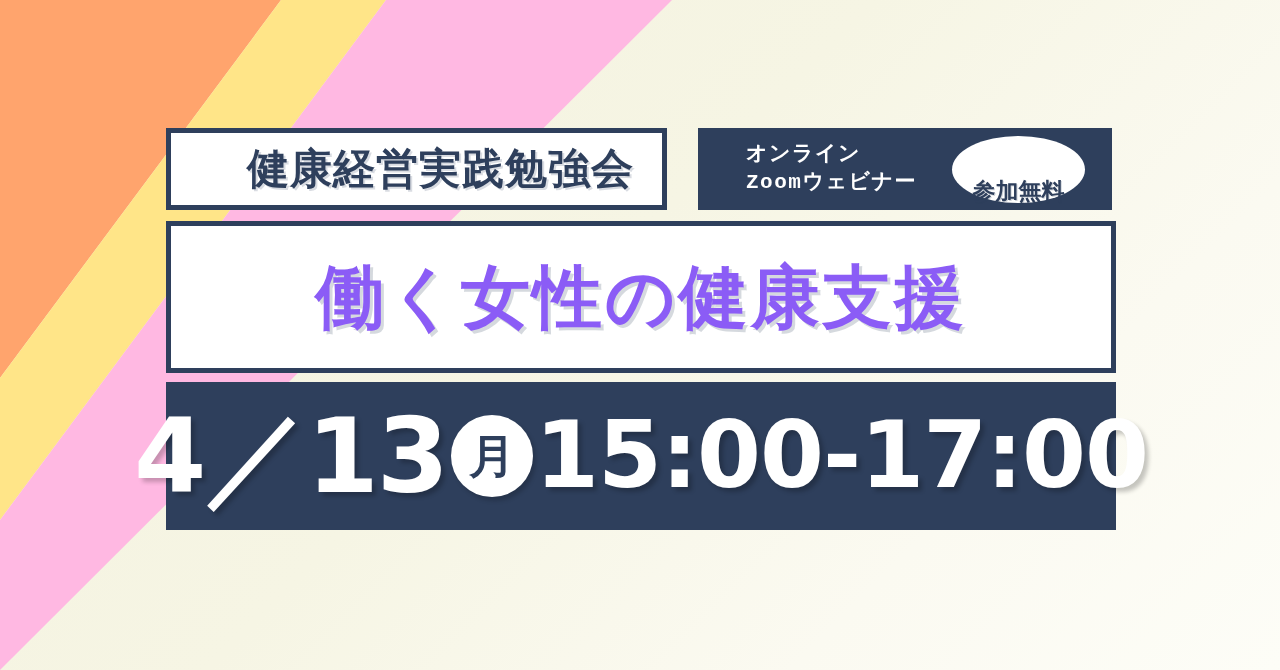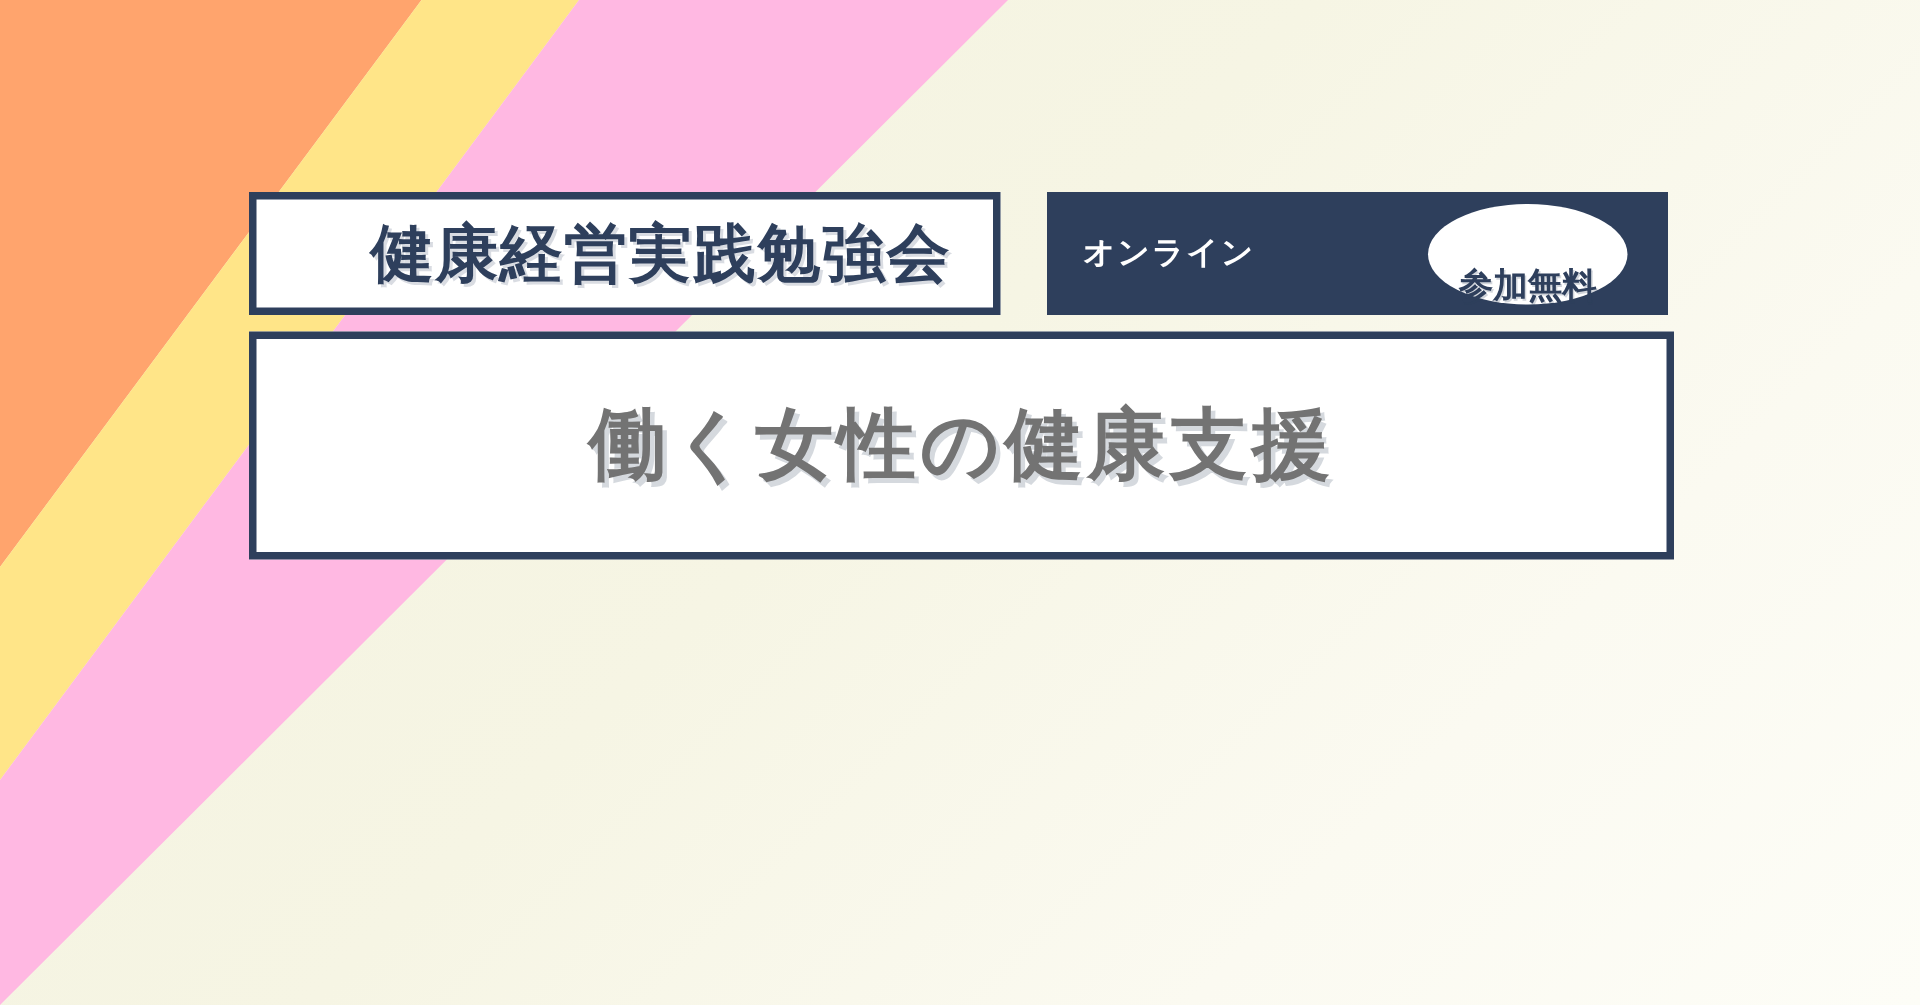--- a/index.html
+++ b/index.html
@@ -76,21 +76,22 @@
     white-space: nowrap;
     text-shadow: 2px 2px 0 rgba(46,63,92,0.18);
   }
 
   
   #online-badge-box {
     left: 698px;
     top: 128px;
     width: 414px;
     height: 82px;
-    padding-left: 24px;
+    padding-left: 48px;
+    font-family: Liberation Mono, monospace;
   }
   #online-lines {
     display: flex;
     flex-direction: column;
     justify-content: center;
     gap: 2px;
   }
   .online-line {
     color: #ffffff;
     font-size: 21px;
@@ -122,22 +123,22 @@
   }
 
   
   #headline-box {
     left: 166px;
     top: 221px;
     width: 950px;
     height: 152px;
   }
   #headline-text {
-    color: #737373;
-    font-size: 52px;
+    color: #8b5cf6;
+    font-size: 69px;
     font-weight: 700;
     letter-spacing: 3px;
     line-height: 1;
     white-space: nowrap;
     text-shadow: 3px 3px 0 rgba(46,63,92,0.2);
   }
 
   
   #date-bar {
     left: 166px;
@@ -190,25 +191,33 @@
   <div class="stripe stripe-yellow"></div>
   <div class="stripe stripe-pink"></div>
 
   <div class="box-outline" id="series-title-box">
     <span id="series-title-text">健康経営実践勉強会</span>
   </div>
 
   <div class="box-solid" id="online-badge-box">
     <div id="online-lines">
       <span class="online-line">オンライン</span>
+      <span class="online-line">Zoomウェビナー</span>
     </div>
   </div>
 
   <div id="free-pill">
     <span id="free-pill-text">参加無料</span>
   </div>
 
   <div class="box-outline" id="headline-box">
     <span id="headline-text">働く女性の健康支援</span>
   </div>
 
+  <div class="box-solid" id="date-bar">
+    <span class="date-part" id="date-main">4／13</span>
+    <span id="weekday-circle">
+      <span id="weekday-text">月</span>
+    </span>
+    <span class="date-part" id="time-range">15:00-17:00</span>
+  </div>
 
 </div>
 
 </body></html>

